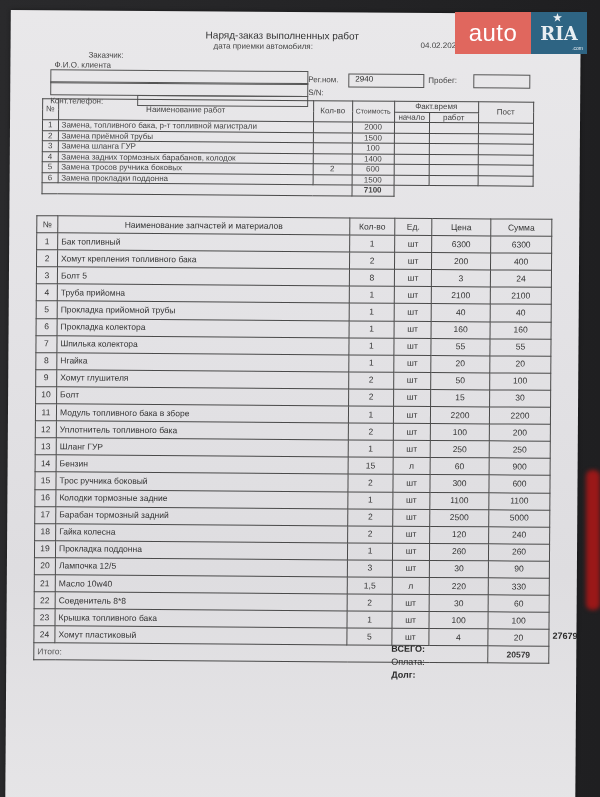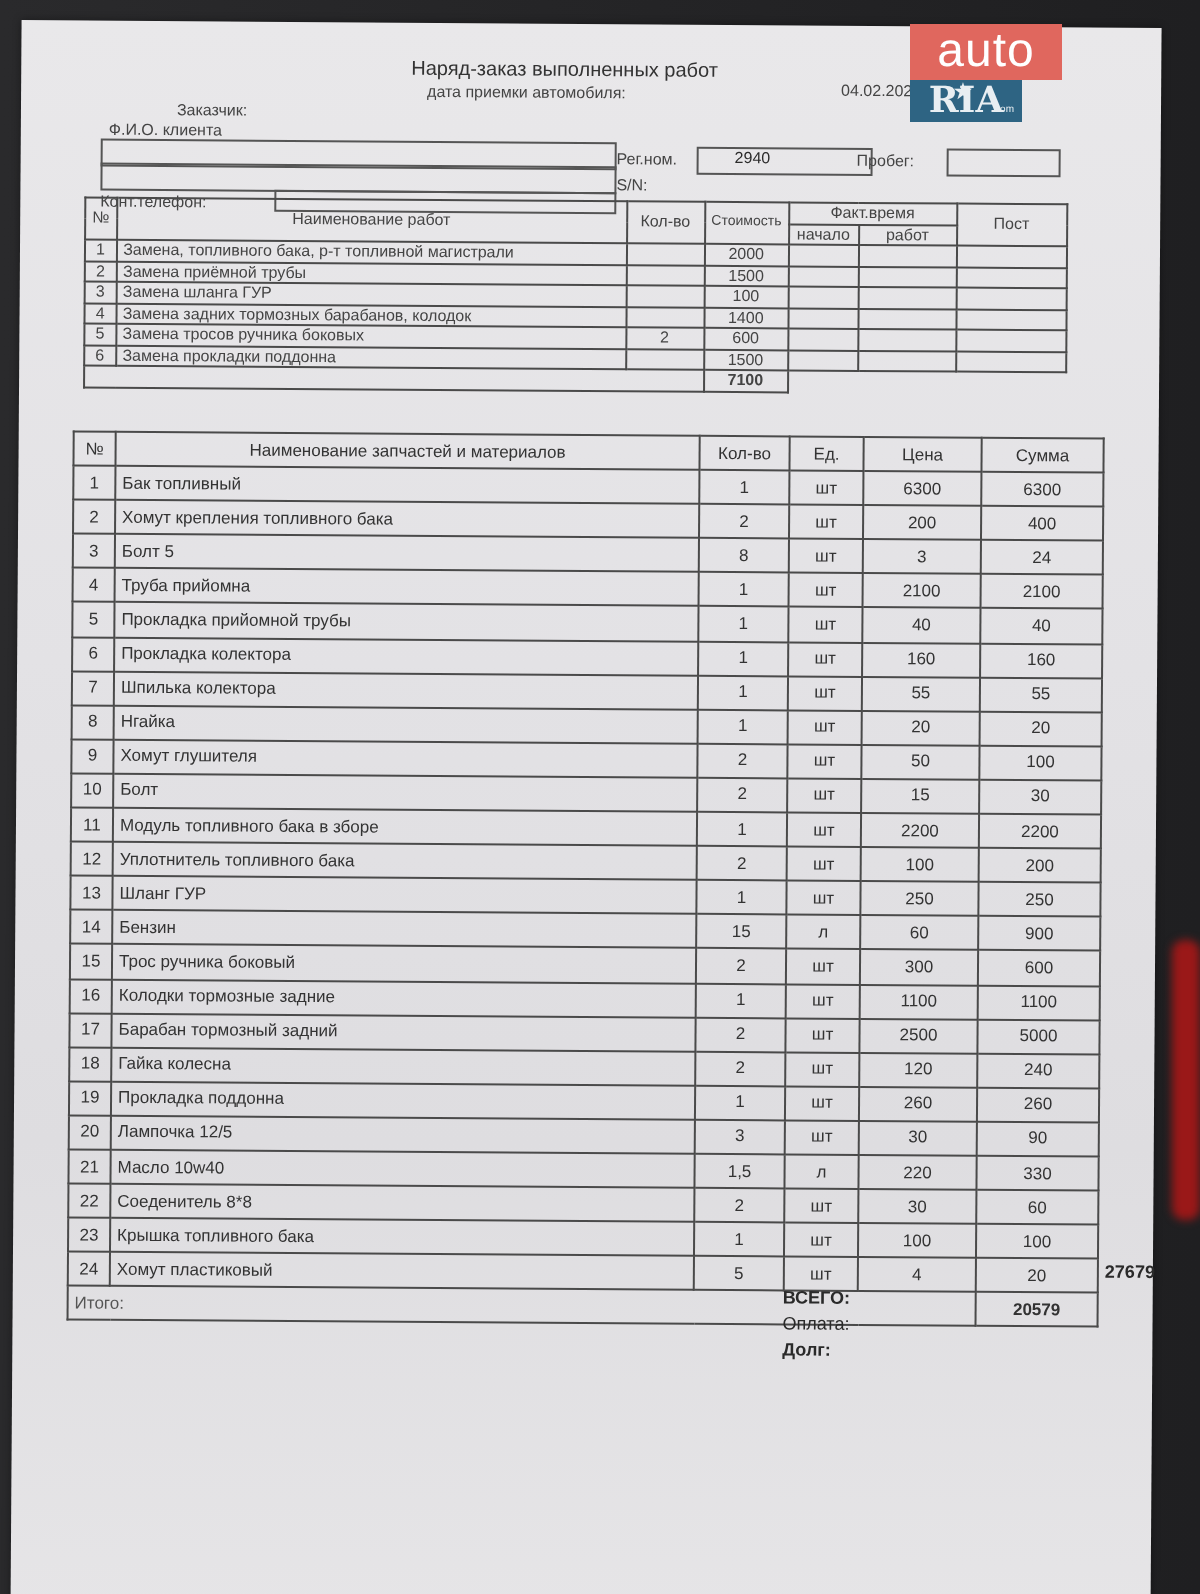--- a/index.html
+++ b/index.html
@@ -24,21 +24,21 @@
   table { border-collapse:collapse; position:absolute; }
   td, th { border:1px solid #4a4a4a; padding:0 3px; font-weight:normal; white-space:nowrap; }
   .works { left:32px; top:88px; font-size:8px; color:#444; }
   .works td, .works th { height:9.5px; line-height:9.5px; }
   .parts { left:27px; top:205px; font-size:8.5px; color:#333; width:516px; }
   .parts td, .parts th { height:16.1px; line-height:15px; }
   .c { text-align:center; }
   .r { text-align:center;margin-top:26px; }
   .bold { font-weight:bold; }
   .totals { position:absolute; font-size:9px; color:#2a2a2a; }
-  .logo { position:absolute; left:455px; top:12px; height:42px; display:flex;flex-direction:column; }
+  .logo { position:absolute; left:455px; top:12px; height:42px; display:flex; }
   .logo-auto { background:#e0675e; color:#fff; font-size:24px; width:76px; display:flex; align-items:center; justify-content:center; letter-spacing:0.5px; }
   .logo-ria { background:#2e6483; color:#e8eef2; width:56px; position:relative; font-family:"DejaVu Serif", serif; font-weight:bold; font-size:18px; display:flex; align-items:center; justify-content:center; }
   .logo-ria .star { position:absolute; top:0; left:22px; font-size:10px; }
   .logo-ria .com { position:absolute; bottom:3px; right:4px; font-size:5px; font-family:"Liberation Sans", sans-serif; font-weight:normal; }
 </style>
 </head>
 <body>
 
 <div class="red-blob"></div>
 
@@ -48,21 +48,21 @@
   <div class="doc-date">04.02.202</div>
 
   <div class="lbl" style="left:44px;top:40px;margin-left:34px;">Заказчик:</div>
   <div class="lbl" style="left:44px;top:50px;text-align:center;">Ф.И.О. клиента</div>
   <div class="box" style="left:40px;top:59px;width:256px;height:12px;"></div>
   <div class="box" style="left:40px;top:71px;width:256px;height:12px;"></div>
   <div class="lbl" style="left:40px;top:86px;">Конт.телефон:</div>
   <div class="box" style="left:127px;top:84px;width:169px;height:9px;"></div>
 
   <div class="lbl" style="left:298px;top:63px;">Рег.ном.</div>
-  <div class="box" style="left:338px;top:61px;width:68px;height:12px;font-size:8px;padding-left:18px;">2940</div>
+  <div class="box" style="left:338px;top:61px;width:68px;height:12px;font-size:8px;padding-left:6px;">2940</div>
   <div class="lbl" style="left:418px;top:63px;">Пробег:</div>
   <div class="box" style="left:463px;top:61px;width:55px;height:12px;"></div>
   <div class="lbl" style="left:298px;top:76px;">S/N:</div>
 
   <table class="works">
     <tbody>
         <tr>
       <th rowspan="2">№</th>
       <th rowspan="2" style="width:248px">Наименование работ</th>
       <th rowspan="2" style="width:32px">Кол-во</th>

